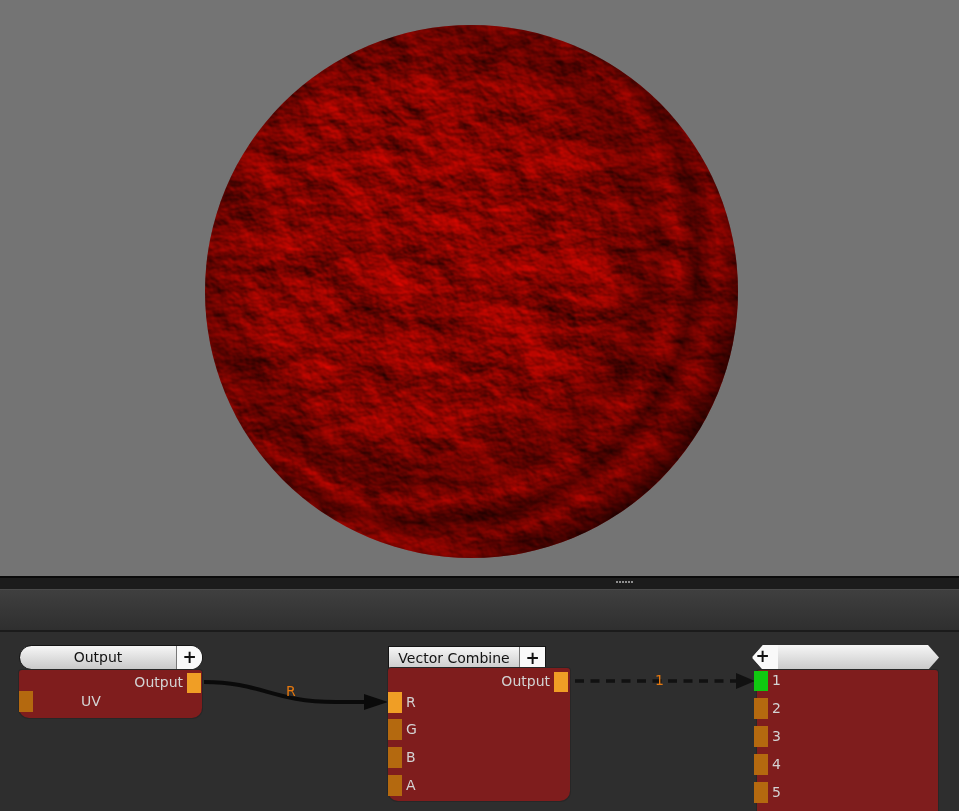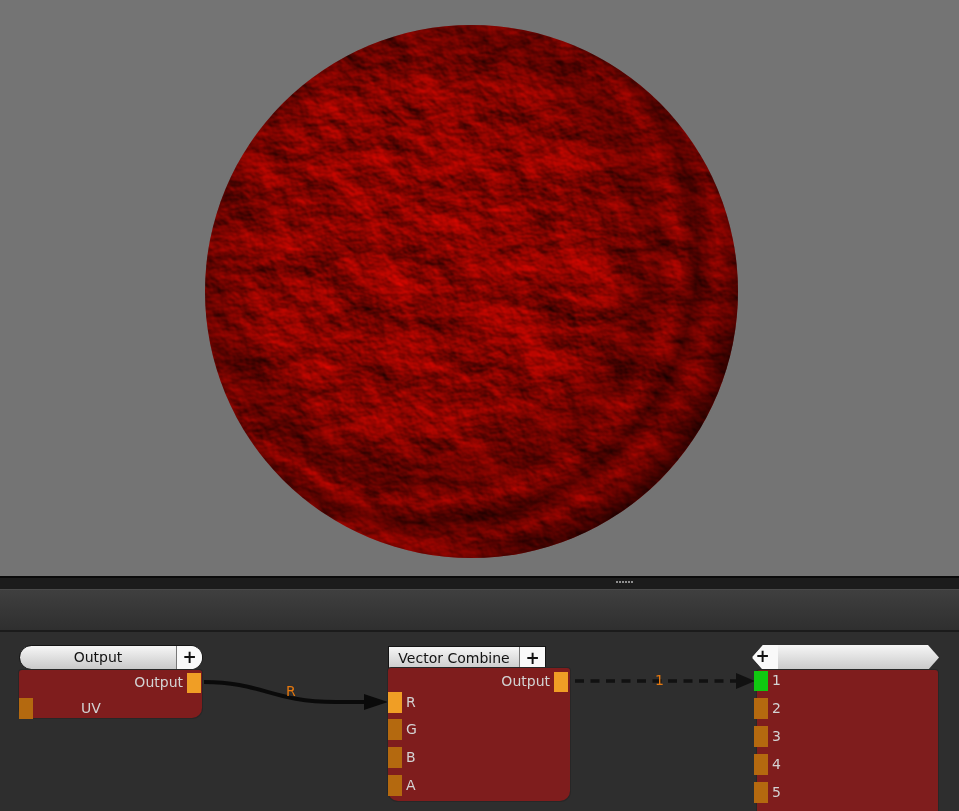--- a/index.html
+++ b/index.html
@@ -116,21 +116,21 @@
 
     <div class="node-header pill hdr-bordered" style="left:19px; top:13px; width:184px;">
       <span class="hdr-title">Output</span>
       <span class="hdr-plus">+</span>
     </div>
     <div class="node-body" style="left:19px; top:38px; width:183px; height:48px;">
       <div class="prow out" style="right:1px; top:2px;">
         <span class="plabel">Output</span>
         <i class="psq short bright"></i>
       </div>
-      <div class="prow in" style="top:28px;gap:48px;">
+      <div class="prow in" style="top:21px;gap:48px;">
         <i class="psq"></i>
         <span class="plabel">UV</span>
       </div>
     </div>
 
     <div class="node-header hdr-bordered" style="left:388px; top:14px; width:158px;justify-content:center;">
       <span class="hdr-title">Vector Combine</span>
       <span class="hdr-plus">+</span>
     </div>
     <div class="node-body" style="left:388px; top:36px; width:182px; height:133px;">

